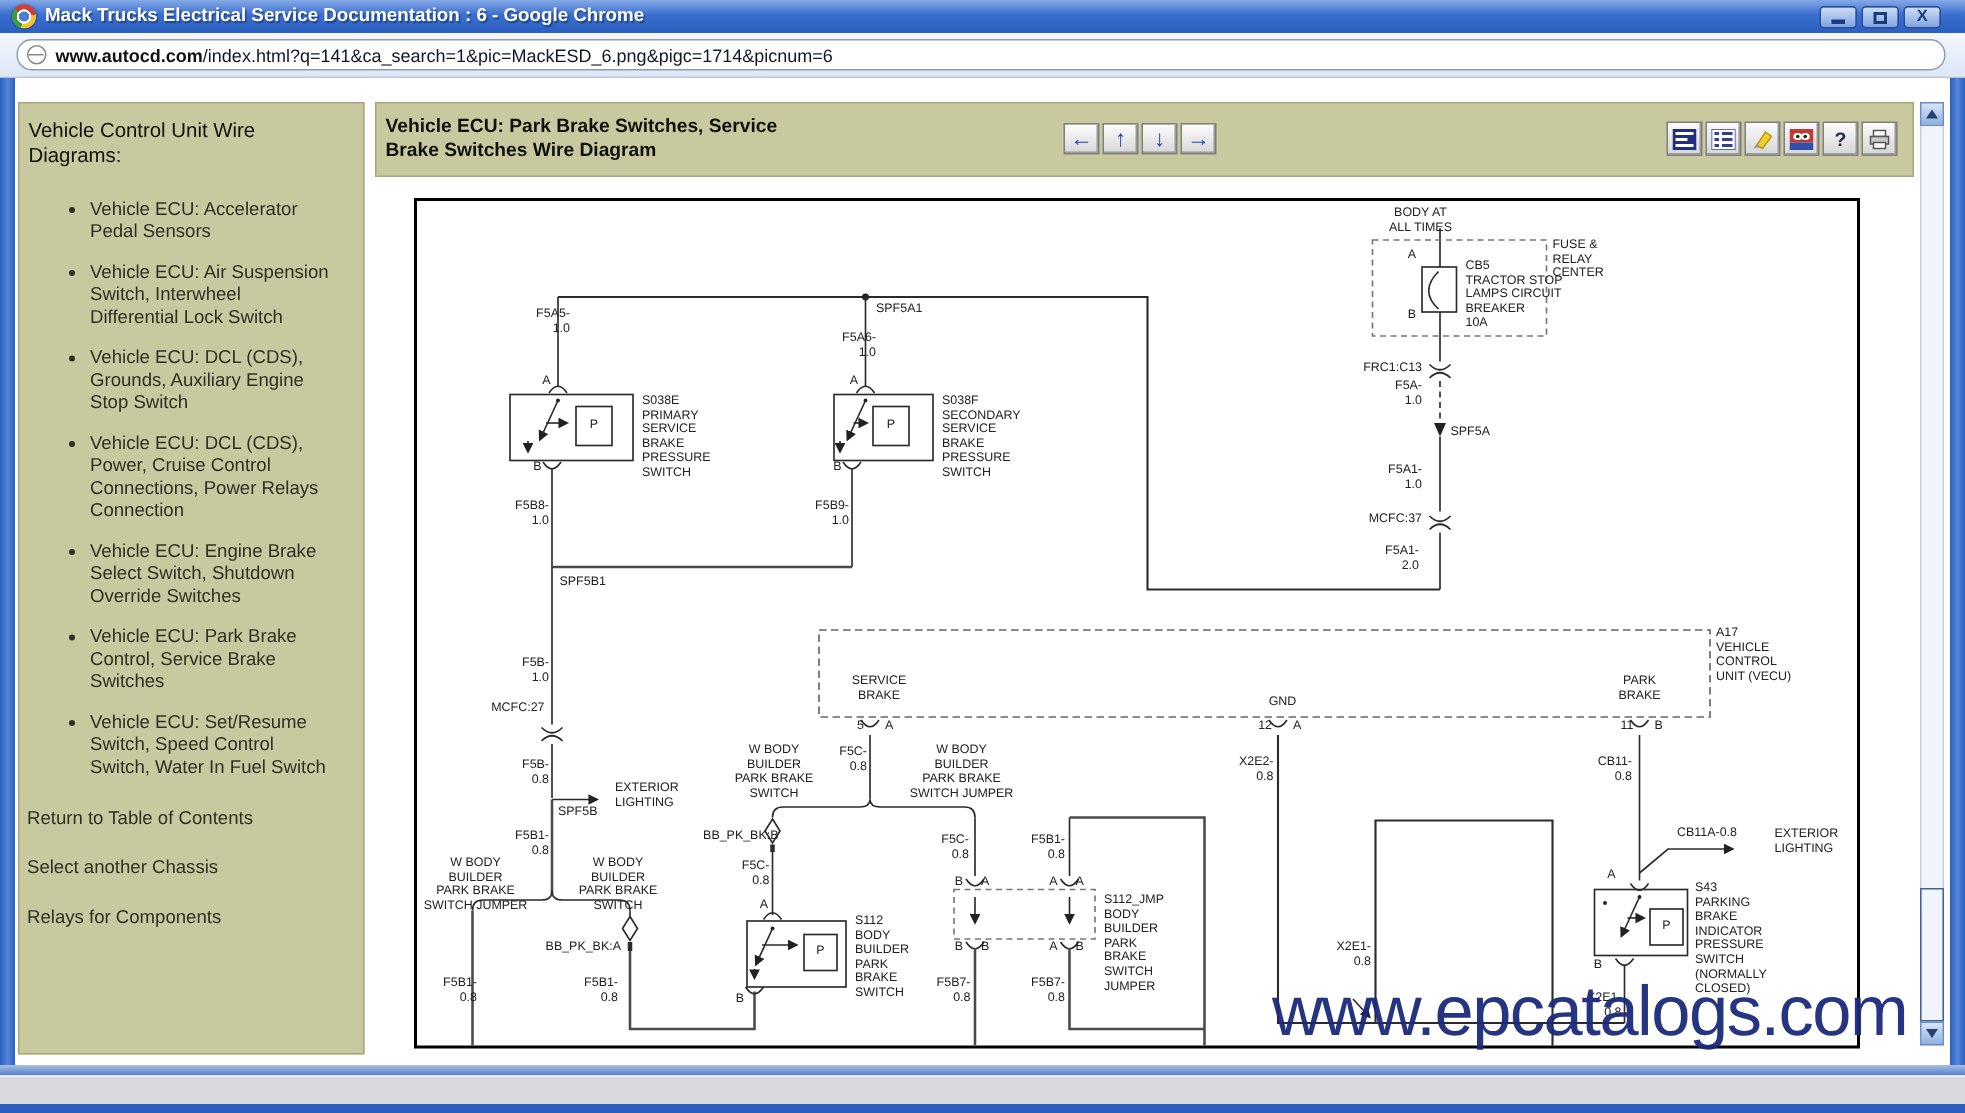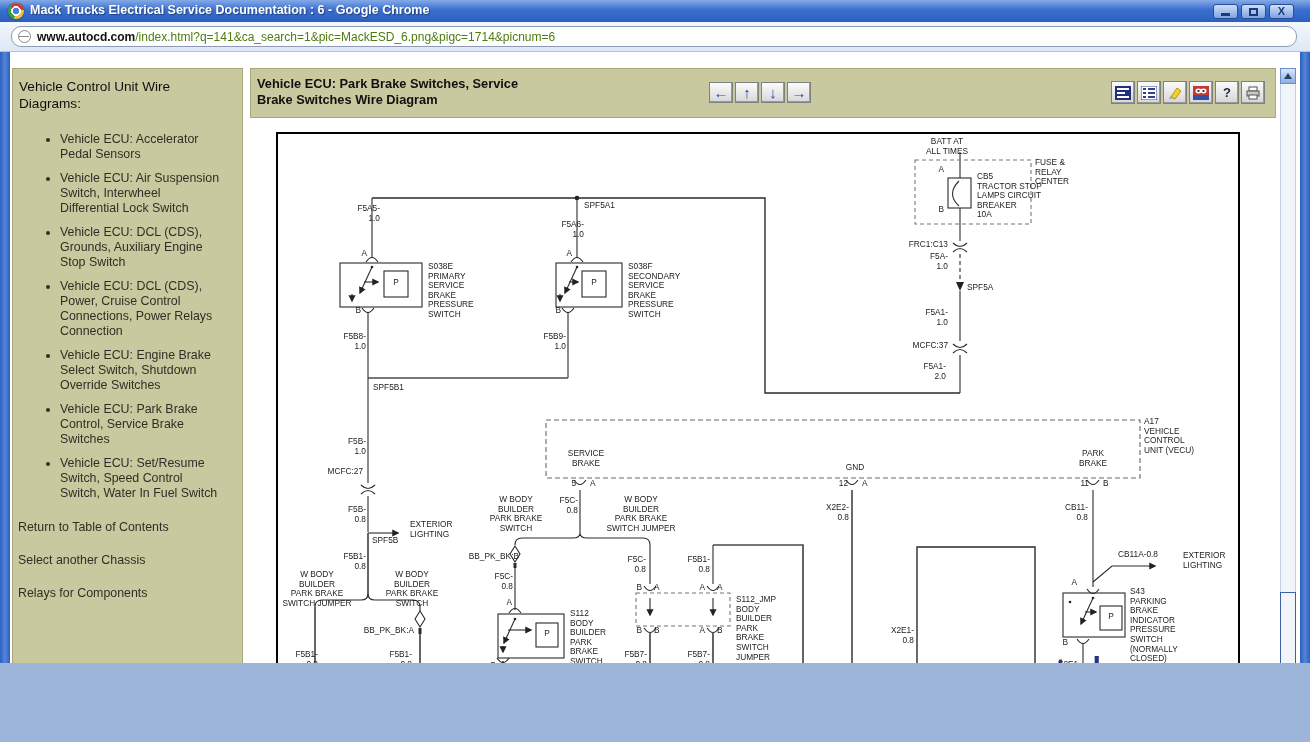--- a/index.html
+++ b/index.html
@@ -1,17 +1,17 @@
 <!DOCTYPE html>
 <html><head>
 <meta charset="utf-8">
 <style>
   html,body{margin:0;padding:0;background:#9db5d8;}
   *{box-sizing:border-box;}
-  .stage{position:relative;width:1310px;height:663px;overflow:hidden;
+  .stage{position:relative;width:1310px;height:742px;overflow:hidden;
          font-family:"Liberation Sans",sans-serif;background:#fff;}
   
   .titlebar{position:absolute;left:0;top:0;width:1310px;height:22px;
     background:linear-gradient(#85a9e6,#3a6fd0 45%,#2b60c0);display:flex;align-items:center;}
   .chrome-logo{position:absolute;left:8px;top:3px;width:16px;height:16px;border-radius:50%;
     background:radial-gradient(circle at 50% 50%, #4a7fd4 0 29%, #fff 30% 42%, rgba(0,0,0,0) 43%),
                conic-gradient(from -50deg,#d83b2e 0 130deg,#f2c22e 130deg 245deg,#3d9e3d 245deg 360deg);
     box-shadow:0 0 2px rgba(0,0,0,.5);}
   .win-title{position:absolute;left:30px;top:3px;color:#fff;font-size:12.5px;font-weight:bold;
     text-shadow:1px 1px 1px rgba(0,0,0,.4);white-space:nowrap;}
@@ -21,35 +21,35 @@
   .g-min{width:9px;height:3px;background:#1b3a7a;margin-top:6px;}
   .g-max{width:9px;height:8px;border:2px solid #1b3a7a;}
   .g-x{font-size:11px;font-weight:bold;color:#1b3a7a;line-height:1;}
   .urlband{position:absolute;left:0;top:22px;width:1310px;height:30px;
     background:linear-gradient(#f3f7fd,#dde7f6);border-bottom:1px solid #b6c4da;}
   .urlfield{position:absolute;left:11px;top:4px;width:1286px;height:21px;background:#fff;
     border:1px solid #8d9cb4;border-radius:10px;display:flex;align-items:center;padding-left:6px;}
   .globe{width:13px;height:13px;border:1.5px solid #8a8a8a;border-radius:50%;position:relative;margin-right:6px;}
   .globe:after{content:"";position:absolute;left:0;top:5px;width:10px;height:0;border-top:1.5px solid #8a8a8a;}
   .url-host{font-size:12px;color:#111;font-weight:bold;}
-  .url-path{font-size:12px;color:#4d7c0f;}
+  .url-path{font-size:12px;color:#0f172a;}
   .frame-l,.frame-r{position:absolute;top:52px;width:10px;height:664px;
     background:linear-gradient(90deg,#2b60c0,#5585d8,#2b60c0);}
   .frame-l{left:0;} .frame-r{left:1300px;}
   .statline{position:absolute;left:0;top:710px;width:1310px;height:7px;
     background:linear-gradient(#a9bfe4,#527ecb);}
   .statband{position:absolute;left:0;top:717px;width:1310px;height:19px;background:#d8dae0;border-top:1px solid #f4f6fa;}
   .framebot{position:absolute;left:0;top:736px;width:1310px;height:6px;background:#2b60c0;}
   .content-bg{position:absolute;left:10px;top:52px;width:1290px;height:658px;background:#fff;}
   
   .sidebar{position:absolute;left:12px;top:68px;width:231px;height:635px;background:#c9c99f;
     border:1px solid #a8a87c;color:#2f2f26;}
   .sb-title{margin:9px 12px 0 6px;font-size:13.6px;font-weight:normal;color:#101010;line-height:17px;}
   .sidebar ul{margin:20px 0 0 0;padding-left:47px;}
-  .sidebar li{font-size:12.4px;line-height:15px;margin-bottom:9px;padding-right:20px;}
+  .sidebar li{font-size:12.4px;line-height:15px;margin-bottom:9px;padding-right:20px;margin-top:12px;}
   .sb-link{margin:19px 10px 0 5px;font-size:12.4px;cursor:pointer;}
   .sb-link:first-of-type{margin-top:58px;}
   
   .band{position:absolute;left:250px;top:68px;width:1026px;height:50px;background:#c9c99f;
     border:1px solid #a8a87c;}
   .page-title{position:absolute;left:6px;top:7px;font-size:12.8px;font-weight:bold;color:#101010;
     line-height:16px;white-space:pre-line;}
   .nav{position:absolute;left:458px;top:13px;display:flex;gap:2px;}
   .navbtn{width:24px;height:21px;border:1px solid #808080;background:linear-gradient(#fcfcfc,#d7d7d7);
     display:flex;align-items:center;justify-content:center;font-size:15px;font-weight:bold;color:#2244bb;
@@ -296,21 +296,21 @@
       <circle cx="1093" cy="598" r="1.3" fill="#222" stroke="none"></circle>
       <path d="M1093,598 L1081,624" marker-end="url(#ah)"></path>
       <path d="M1085,612 H1096" marker-end="url(#ah)"></path>
       <rect x="1100" y="606" width="22" height="24"></rect>
       <path d="M1077,639 q6,9 12,0"></path>
       <path d="M1083,643 V682"></path>
     </g>
   </svg>
 
   <div>
-    <span class="dl c" style="left:947px;top:137px">BATT AT
+    <span class="dl c" style="left:947px;top:137px">BODY AT
 ALL TIMES</span>
     <span class="dl" style="left:1035px;top:158px">FUSE &amp;
 RELAY
 CENTER</span>
     <span class="dl r" style="left:944px;top:165px">A</span>
     <span class="dl" style="left:977px;top:172px">CB5
 TRACTOR STOP
 LAMPS CIRCUIT
 BREAKER
 10A</span>

